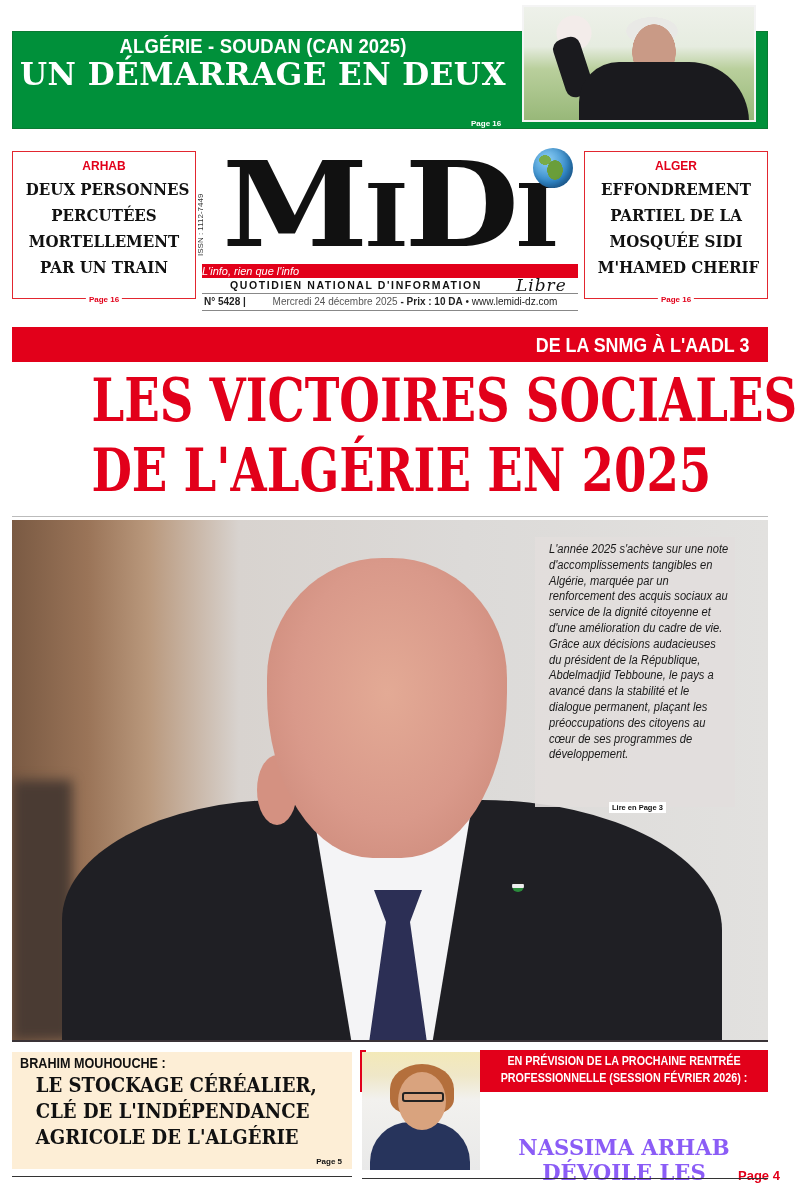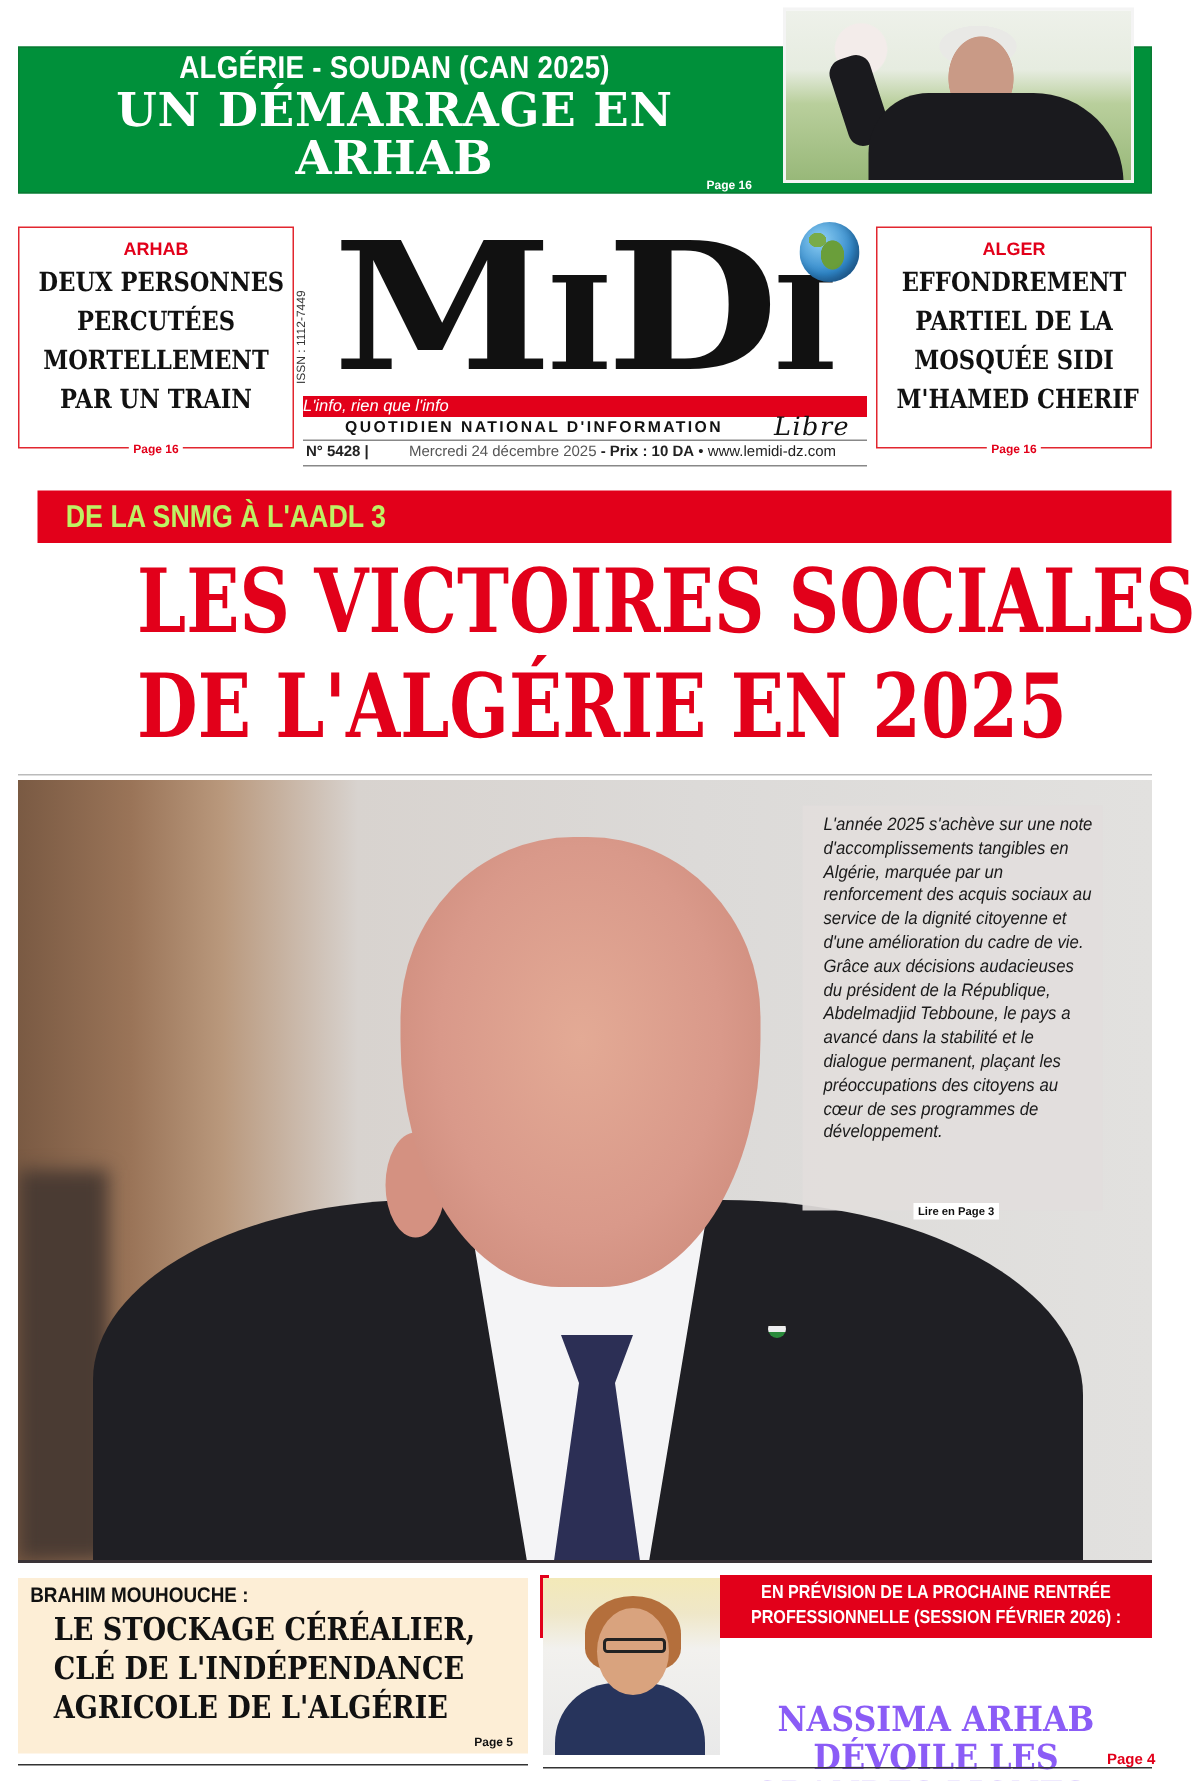--- a/index.html
+++ b/index.html
@@ -101,21 +101,21 @@
   .issue-line {
     position: absolute; left: 4px; top: 148px; font-size: 10px; color: #222; white-space: nowrap;
   }
   .issue-line .b { font-weight: bold; }
   .issue-line .light { color: #555; padding-left: 24px; }
   .masthead-rule2 { position: absolute; left: 2px; top: 162px; width: 376px; height: 1px; background: #888; }
 
   
   .lead-kicker-bar {
     position: absolute; left: 12px; top: 327px; width: 756px; height: 35px; background: #e2001a;
-    color: #bef264; text-align: left; font-weight: bold; font-size: 21px; line-height: 35px; margin-left: 13px;
+    color: #ffffff; text-align: right; font-weight: bold; font-size: 21px; line-height: 35px;
   }
   .lead-kicker-bar span { display: inline-block; transform: scaleX(0.85); }
   .lead-headline {
     position: absolute; left: 12px; top: 366px; width: 756px; text-align: center;
     color: #e2001a; font-family: "DejaVu Serif", serif; font-weight: bold;
     font-size: 59px; line-height: 70px; white-space: nowrap;
   }
   .lead-headline div { transform: scaleX(0.79); transform-origin: center; }
   .lead-rule { position: absolute; left: 12px; top: 516px; width: 756px; height: 1px; background: #bbb; }
 
@@ -208,31 +208,31 @@
     color: #fff; font-weight: bold; font-size: 12.5px; line-height: 17px; text-align: center; padding-top: 3px;
   }
   .story-right-kicker div { transform: scaleX(0.86); white-space: nowrap; }
   .story-right-kicker-strip { position: absolute; left: 360px; top: 1050px; width: 6px; height: 42px; background: #e2001a; }
   .story-right-title {
     position: absolute; left: 480px; top: 1089px; width: 288px; text-align: center;
     font-family: "DejaVu Serif", serif; font-weight: bold; font-size: 23px; line-height: 25px; color: #8b5cf6; margin-top: 45px;
   }
   .story-right-title div { transform: scaleX(0.92); white-space: nowrap; }
   .story-right-page {
-    position: absolute; left: 738px; top: 1168px; color: #e2001a; font-size: 10px; font-weight: bold;
+    position: absolute; left: 738px; top: 1168px; color: #e2001a; font-size: 13px; font-weight: bold;
   }
   .bottom-rule-right { position: absolute; left: 362px; top: 1178px; width: 406px; height: 1px; background: #333; }
 </style>
 </head>
 <body>
 
 <div class="sport-banner">
   <div class="sport-kicker">ALGÉRIE - SOUDAN (CAN 2025)</div>
   <div class="sport-title">
-    <div>UN DÉMARRAGE EN ARHAB</div>
+    <div>UN DÉMARRAGE EN DEUX</div>
   </div>
   <div class="sport-page">Page 16</div>
 </div>
 <div class="sport-photo">
   <div class="arm"></div>
   <div class="jacket"></div>
 </div>
 
 <div class="side-box left">
   <div class="side-kicker">ARHAB</div>

